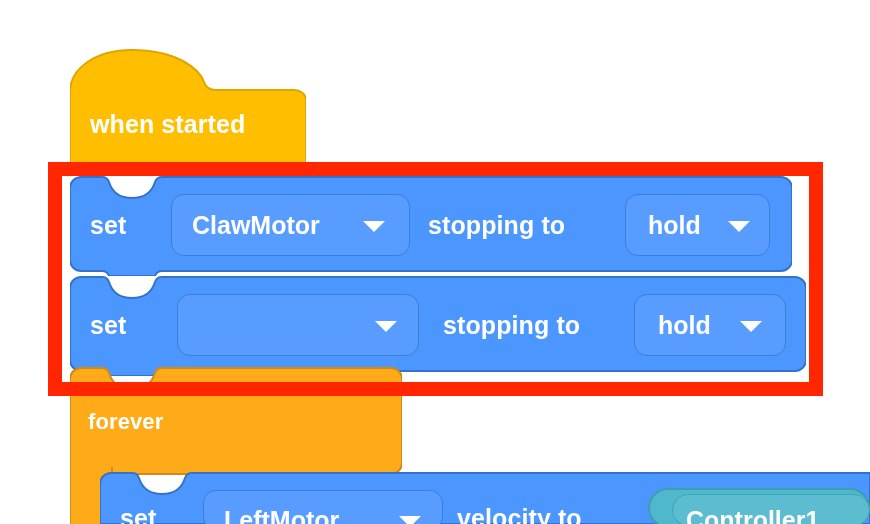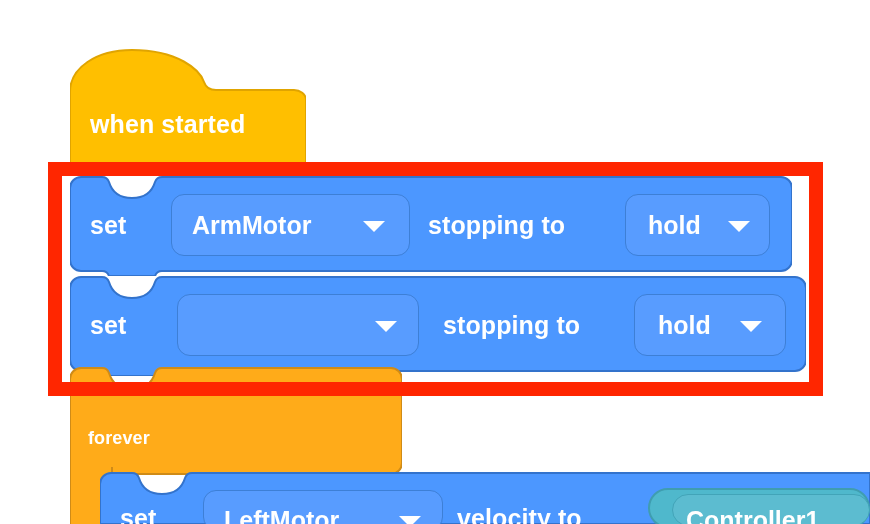--- a/index.html
+++ b/index.html
@@ -35,21 +35,21 @@
   .dd{position:absolute;border-radius:13px;background:#589CFF;
       border:1px solid #3D7FD6;box-sizing:border-box;}
   .dd-txt{position:absolute;color:#fff;font-weight:bold;white-space:nowrap;font-size:25px;}
   .caret{position:absolute;width:0;height:0;
       border-left:11px solid transparent;border-right:11px solid transparent;
       border-top:11px solid #fff;}
 
   
   .forever{position:absolute;left:70px;top:367px;width:332px;height:157px;}
   .forever svg{display:block;}
-  .lbl-forever{left:88px;top:428px;font-size:18px;}
+  .lbl-forever{left:88px;top:409px;font-size:22px;}
 
   
   .bottomblk{position:absolute;left:100px;top:472px;width:770px;height:52px;}
   .lbl-set3{left:120px;top:504px;font-size:25px;}
   .lbl-vel{left:457px;top:504px;font-size:25px;}
 
   
   .reporter{position:absolute;border-radius:22px;background:#4FB8CC;
      border:2px solid #3F9DB0;box-sizing:border-box;}
   .reporter-inner{position:absolute;border-radius:16px;background:#5CBCD0;
@@ -77,21 +77,21 @@
     <svg width="722" height="100" viewBox="0 0 722 100">
       <path d="M0,12 C0,6 5,1 11,1 L28,1 L32,1 C36,1 38,3 39,6
                C42,16 50,22 62,22 C74,22 82,16 85,6 C86,3 88,1 92,1
                L711,1 C717,1 722,6 722,12 L722,84
                C722,90 717,95 711,95 L92,95 C88,95 86,97 85,100
                L39,100 C38,97 36,95 32,95 L11,95 C5,95 0,90 0,84 Z" fill="#4C97FF" stroke="#3373CC" stroke-width="2"></path>
     </svg>
   </div>
   <div class="btxt lbl-set1">set</div>
   <div class="dd" style="left:171px;top:194px;width:239px;height:62px;"></div>
-  <div class="dd-txt" style="left:192px;top:211px;">ArmMotor</div>
+  <div class="dd-txt" style="left:192px;top:211px;">ClawMotor</div>
   <div class="caret" style="left:363px;top:221px;"></div>
   <div class="btxt lbl-stop1">stopping to</div>
   <div class="dd" style="left:625px;top:194px;width:145px;height:62px;"></div>
   <div class="dd-txt" style="left:648px;top:211px;">hold</div>
   <div class="caret" style="left:728px;top:221px;"></div>
 
   <div class="stack" style="left:70px;top:276px;">
     <svg width="736" height="100" viewBox="0 0 736 100">
       <path d="M0,12 C0,6 5,1 11,1 L28,1 L32,1 C36,1 38,3 39,6
                C42,16 50,22 62,22 C74,22 82,16 85,6 C86,3 88,1 92,1

